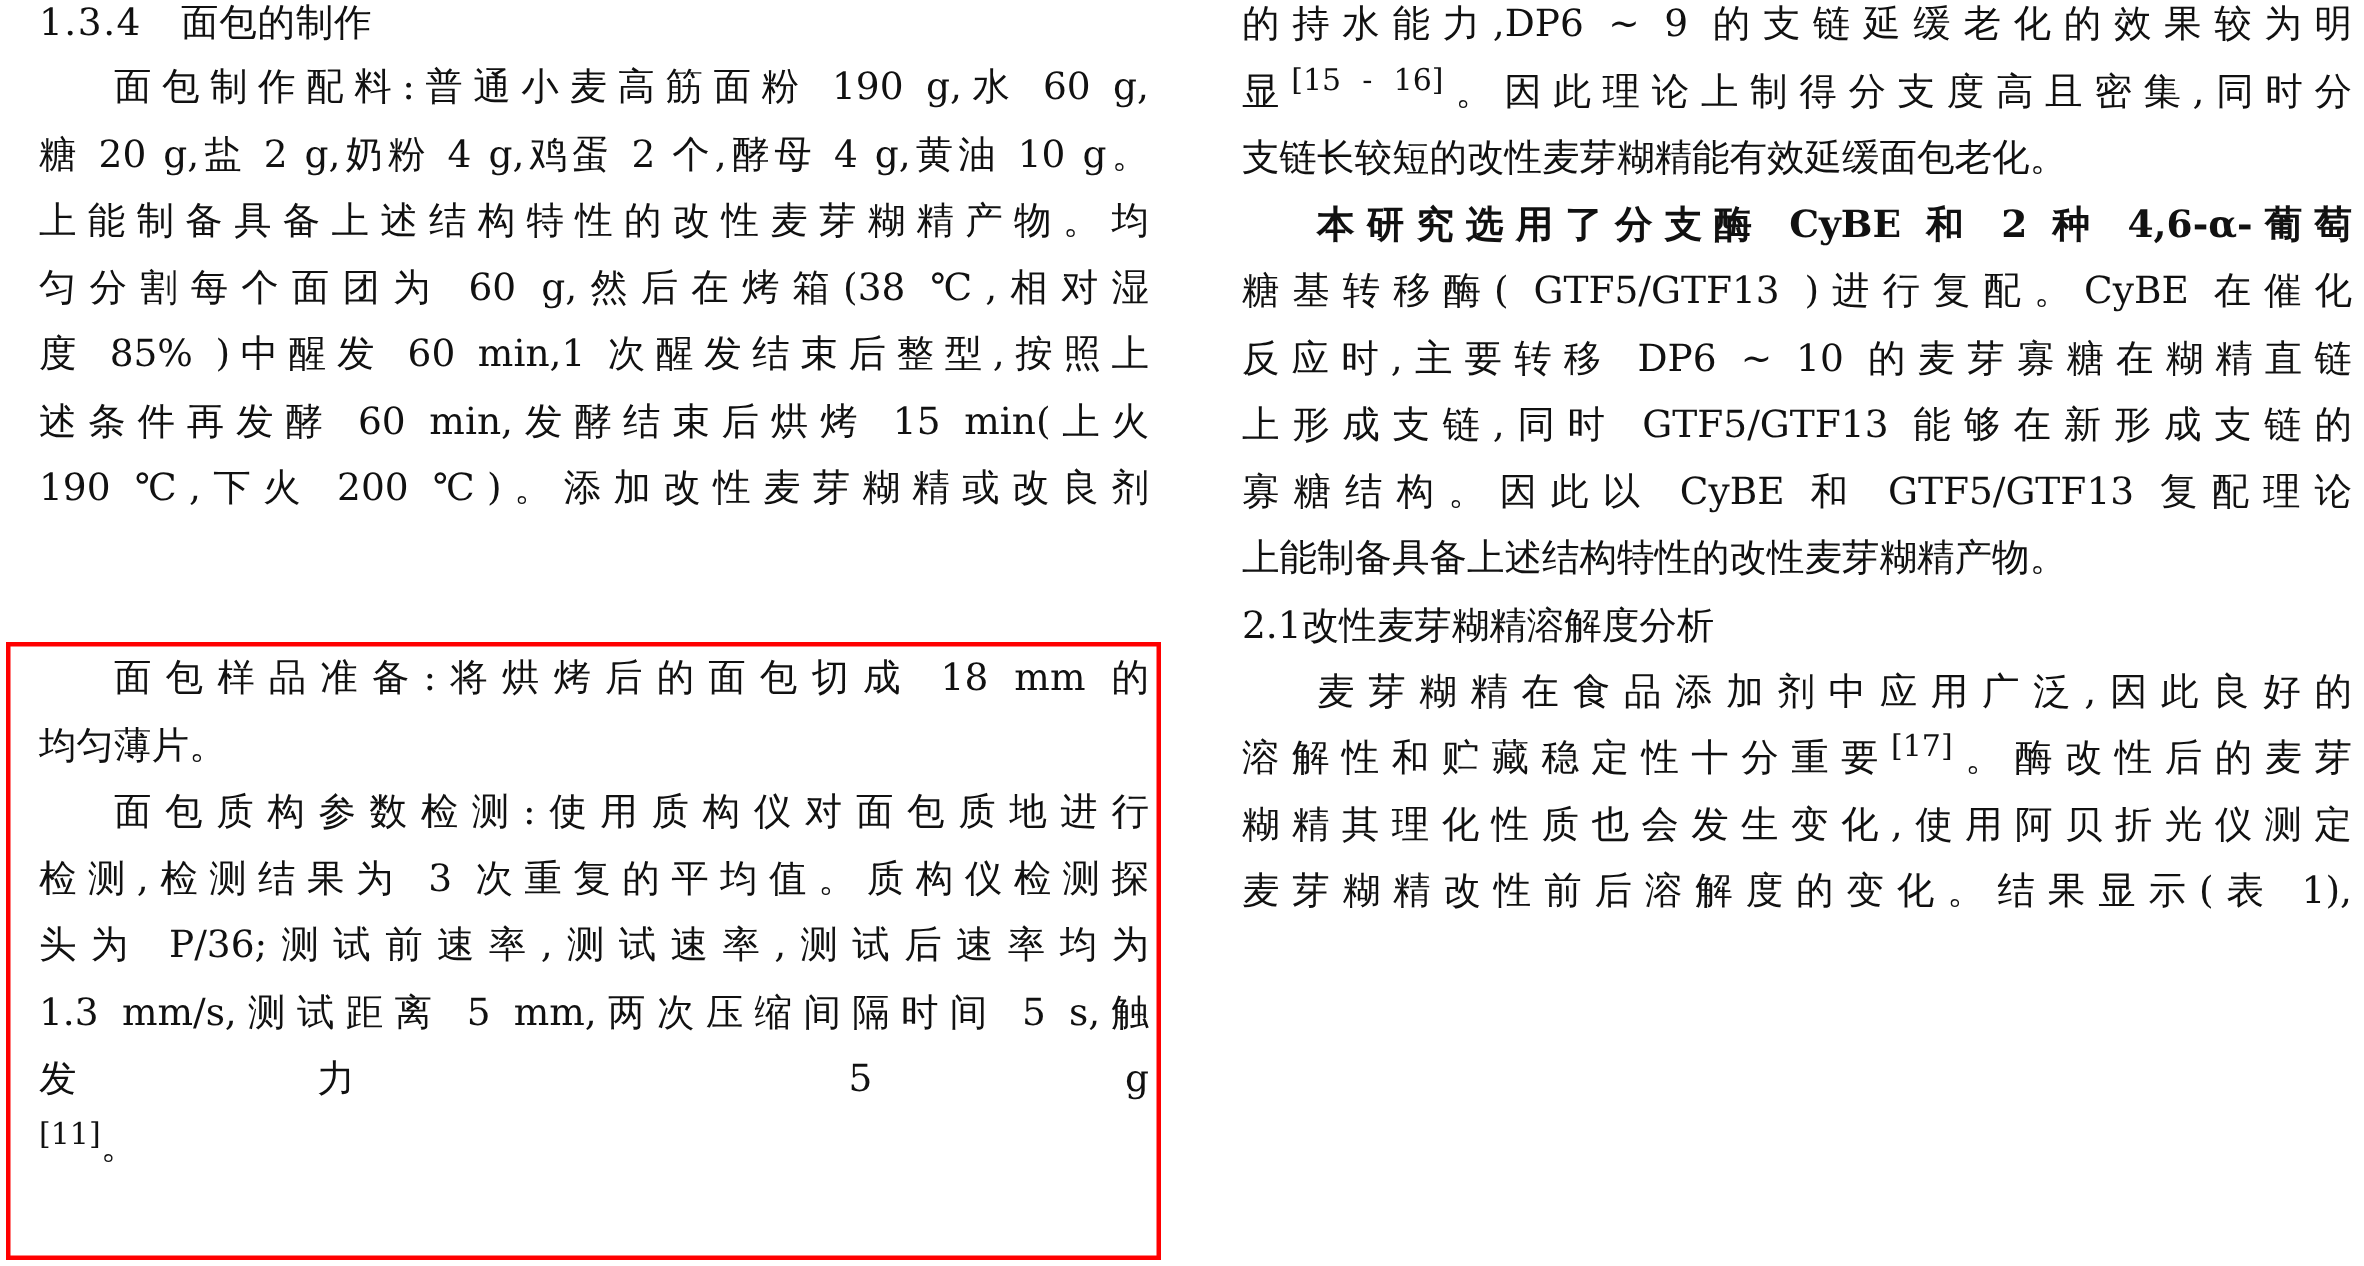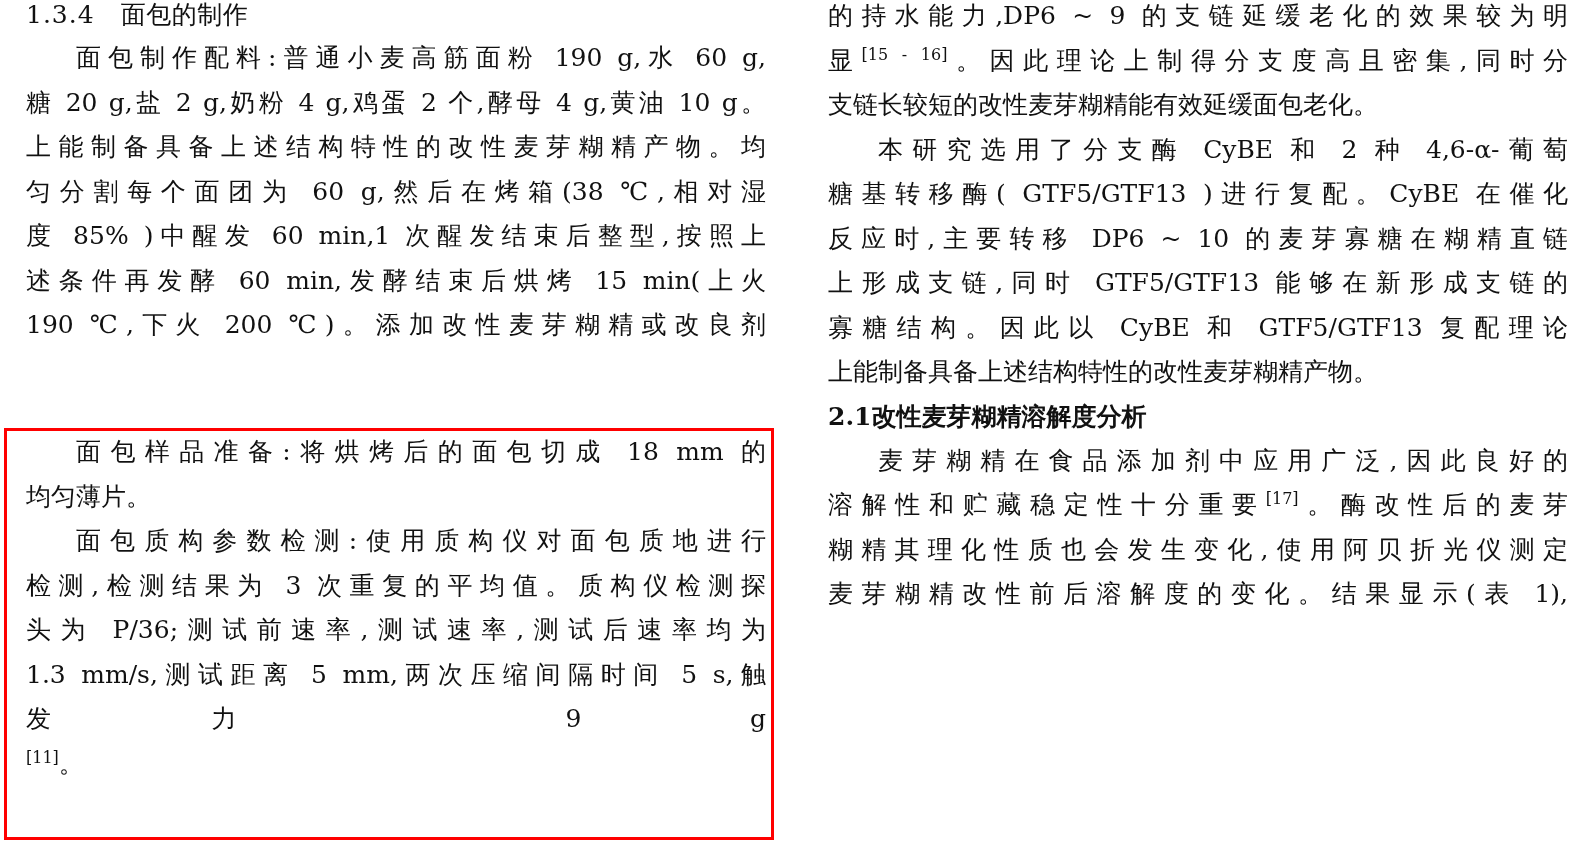--- a/index.html
+++ b/index.html
@@ -37,21 +37,21 @@
     white-space: nowrap;
   }
   .heading .num {
     letter-spacing: 1px;
   }
   .heading .gap {
     display: inline-block;
     width: 26px;
   }
   .heading-bold {
-    font-weight: bold;
+    font-weight: normal;
     font-size: 25px;
     line-height: 44px;
   }
 
   p.para {
     margin: 0;
     font-size: 25px;
     line-height: 44.5px;
     text-align: justify;
     text-justify: inter-ideograph;
@@ -68,21 +68,21 @@
   }
   p.para span.line {
     display: block;
     white-space: nowrap;
   }
   p.para span.line.last {
     text-align-last: left;
   }
 
   sup {
-    font-size: 16px;
+    font-size: 20px;
     vertical-align: super;
     line-height: 0;
   }
 
   .highlight-box {
     position: absolute;
     border: 3px solid #ff0000;
     box-sizing: border-box;
     pointer-events: none;
   }
@@ -116,39 +116,39 @@
     <div class="sec-left-2">
       <p class="para full">
         <span class="line" style="text-indent:2em;">面包样品准备:将烘烤后的面包切成 18 mm 的</span>
         <span class="line last">均匀薄片。</span>
       </p>
       <p class="para full">
         <span class="line" style="text-indent:2em;">面包质构参数检测:使用质构仪对面包质地进行</span>
         <span class="line">检测,检测结果为 3 次重复的平均值。质构仪检测探</span>
         <span class="line">头为 P/36;测试前速率,测试速率,测试后速率均为</span>
         <span class="line">1.3 mm/s,测试距离 5 mm,两次压缩间隔时间 5 s,触</span>
-        <span class="line">发力 9 g</span>
+        <span class="line">发力 5 g</span>
         <span class="line last"><span></span><span><sup>[11]</sup></span><span>。</span></span>
       </p>
     </div>
 
   </div>
 
   <div class="col col-right">
 
     <div class="sec-right-1">
 
       <p class="para full">
         <span class="line">的持水能力,DP6 ~ 9 的支链延缓老化的效果较为明</span>
         <span class="line"><span>显</span><span><sup>[15 - 16]</sup></span><span>。因此理论上制得分支度高且密集,同时分</span></span>
         <span class="line last">支链长较短的改性麦芽糊精能有效延缓面包老化。</span>
       </p>
 
       <p class="para full">
-        <span class="line" style="text-indent:2em;">本研究选用了分支酶 CyBE 和 2 种 4,6-α-葡萄</span>
+        <span class="line" style="text-indent:2em;font-weight:bold;">本研究选用了分支酶 CyBE 和 2 种 4,6-α-葡萄</span>
         <span class="line">糖基转移酶( GTF5/GTF13 )进行复配。CyBE 在催化</span>
         <span class="line">反应时,主要转移 DP6 ~ 10 的麦芽寡糖在糊精直链</span>
         <span class="line">上形成支链,同时 GTF5/GTF13 能够在新形成支链的</span>
         <span class="line">寡糖结构。因此以 CyBE 和 GTF5/GTF13 复配理论</span>
         <span class="line last">上能制备具备上述结构特性的改性麦芽糊精产物。</span>
       </p>
 
       <div class="heading-bold">
         <span>2.1</span><span class="gap"></span><span>改性麦芽糊精溶解度分析</span>
       </div>

